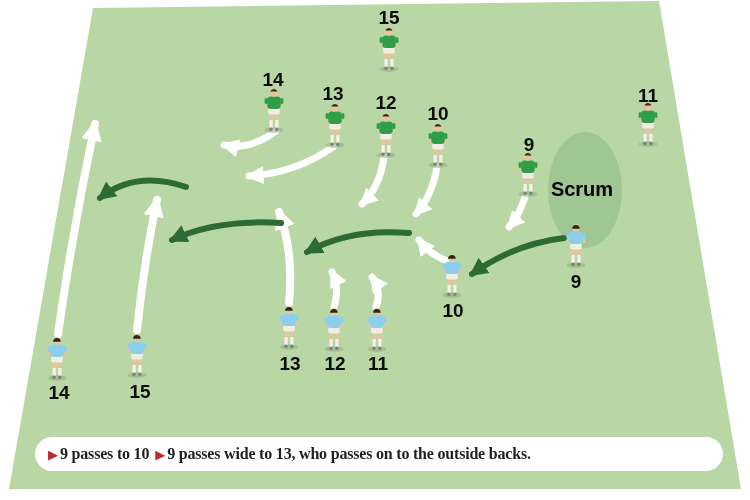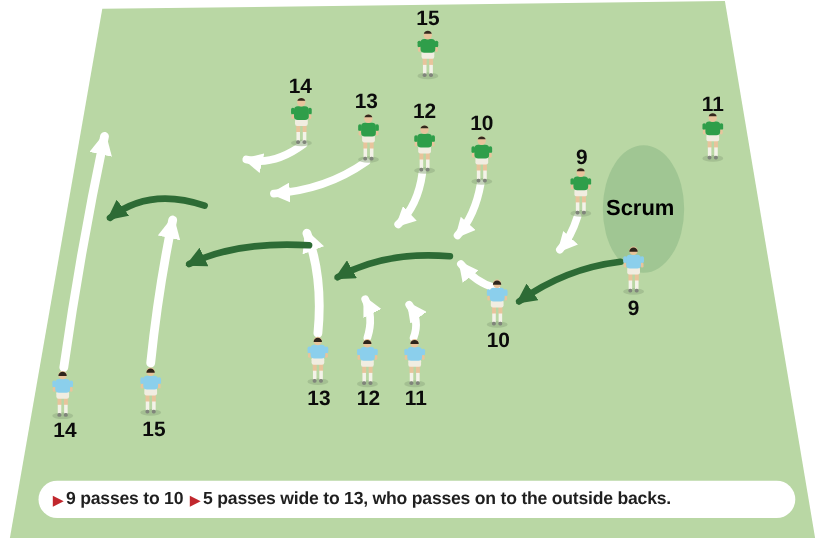--- a/index.html
+++ b/index.html
@@ -8,21 +8,21 @@
     font-family:"Liberation Sans","DejaVu Sans",sans-serif;
   }
   #diagram{position:absolute;left:0;top:0;width:750px;height:500px;display:block;}
   #caption{
     position:absolute;left:35px;top:437px;width:688px;height:34px;
     background:#ffffff;border-radius:17px;box-sizing:border-box;
     display:flex;align-items:center;padding:0 10px 0 13px;
     font-weight:bold;font-size:16px;line-height:1;white-space:nowrap;
   }
   .cap-marker{font-size:13px;margin:1px 2px 0 0;}
-  .cap-text{margin-right:6px;letter-spacing:-0.2px;}
+  .cap-text{margin-right:6px;letter-spacing:-0.2px;font-family:Liberation Serif, serif;}
   .num-label{font-weight:bold;}
 </style>
 </head>
 <body>
 
 <div id="stage">
   <svg id="diagram" viewBox="0 0 750 500">
       <defs>
         <marker id="head-white" viewBox="0 0 10 10" refX="8" refY="5" markerWidth="2.6" markerHeight="2.6" orient="auto">
           <path d="M0,0 L10,5 L0,10 Z" fill="#ffffff"></path>
@@ -299,15 +299,15 @@
         <rect x="4.3" y="7.5" width="13.4" height="12.5" rx="3.4" fill="#8bcfec"></rect>
         <circle cx="10.9" cy="4" r="3.8" fill="#e8c49c"></circle>
         <path d="M7.1,4.8 A3.8,3.8 0 1 1 14.7,4.8 Z" fill="#2e251b"></path>
       </g>
       <text x="140" y="391" text-anchor="middle" dominant-baseline="central" font-size="19" font-weight="bold" fill="#0b0b0b" font-family="&quot;Liberation Sans&quot;,&quot;DejaVu Sans&quot;,sans-serif" class="num-label">15</text>
     </svg>
   <div id="caption" style="color: rgb(31, 31, 31);">
       <span class="cap-marker" style="color: rgb(193, 39, 45);">▶</span>
       <span class="cap-text">9 passes to 10</span>
       <span class="cap-marker" style="color: rgb(193, 39, 45);">▶</span>
-      <span class="cap-text">5 passes wide to 13, who passes on to the outside backs.</span>
+      <span class="cap-text">9 passes wide to 13, who passes on to the outside backs.</span>
     </div>
 </div>
 
 </body></html>

